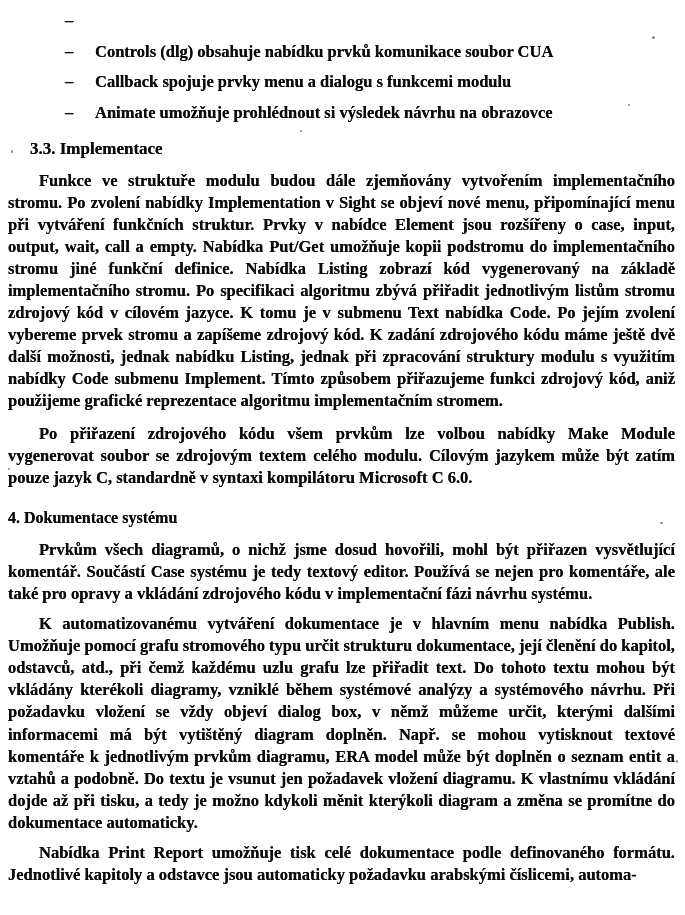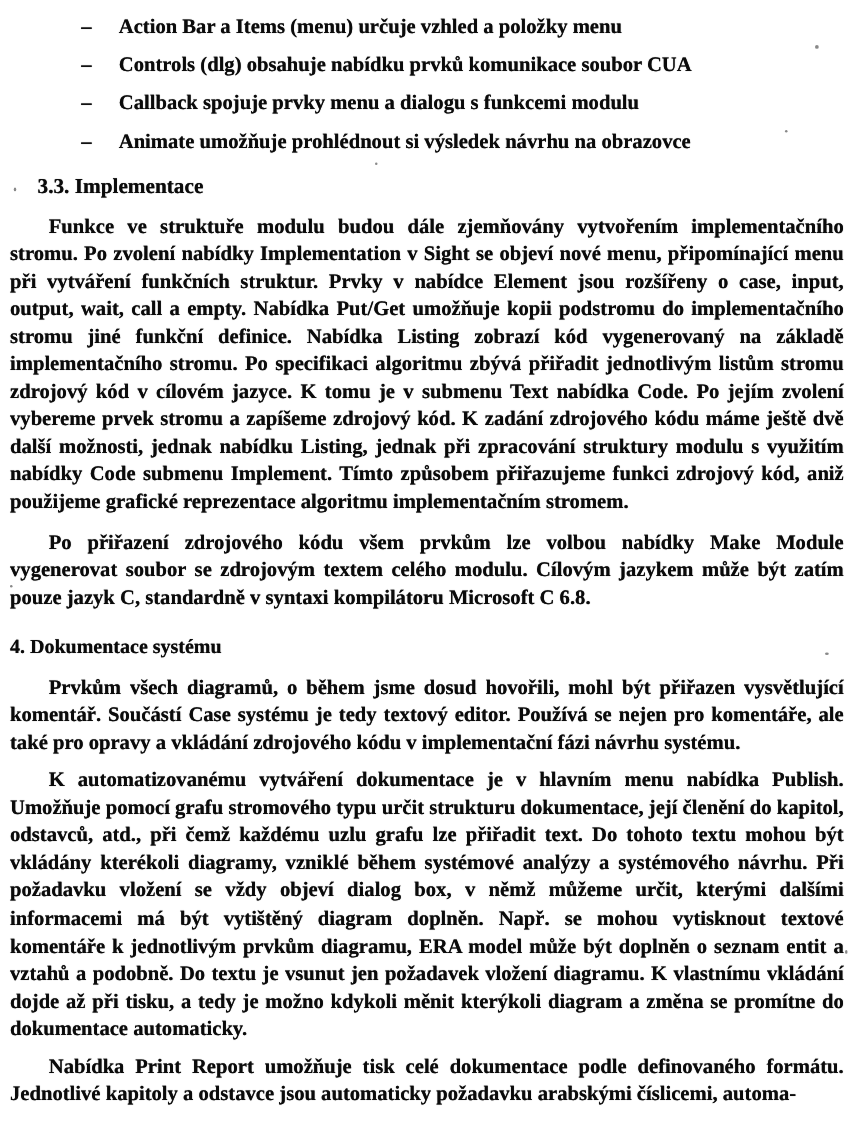--- a/index.html
+++ b/index.html
@@ -68,45 +68,44 @@
   }
 </style>
 </head>
 <body>
 
 <div class="page">
 
   <div class="bullet-list">
     <div class="bullet">
       <span class="dash">–</span>
-      <span class="btext">Action Bar a Items (menu) určuje vzhled a položky menu</span>
     </div>
     <div class="bullet">
       <span class="dash">–</span>
       <span class="btext">Controls (dlg) obsahuje nabídku prvků komunikace soubor CUA</span>
     </div>
     <div class="bullet">
       <span class="dash">–</span>
       <span class="btext">Callback spojuje prvky menu a dialogu s funkcemi modulu</span>
     </div>
     <div class="bullet">
       <span class="dash">–</span>
       <span class="btext">Animate umožňuje prohlédnout si výsledek návrhu na obrazovce</span>
     </div>
   </div>
 
   <h2 class="sub-heading">3.3. Implementace</h2>
 
   <p class="body-par">Funkce ve struktuře modulu budou dále zjemňovány vytvořením implementačního stromu. Po zvolení nabídky Implementation v Sight se objeví nové menu, připomínající menu při vytváření funkčních struktur. Prvky v nabídce Element jsou rozšířeny o case, input, output, wait, call a empty. Nabídka Put/Get umožňuje kopii podstromu do implementačního stromu jiné funkční definice. Nabídka Listing zobrazí kód vygenerovaný na základě implementačního stromu. Po specifikaci algoritmu zbývá přiřadit jednotlivým listům stromu zdrojový kód v cílovém jazyce. K tomu je v submenu Text nabídka Code. Po jejím zvolení vybereme prvek stromu a zapíšeme zdrojový kód. K zadání zdrojového kódu máme ještě dvě další možnosti, jednak nabídku Listing, jednak při zpracování struktury modulu s využitím nabídky Code submenu Implement. Tímto způsobem přiřazujeme funkci zdrojový kód, aniž použijeme grafické reprezentace algoritmu implementačním stromem.</p>
 
-  <p class="body-par">Po přiřazení zdrojového kódu všem prvkům lze volbou nabídky Make Module vygenerovat soubor se zdrojovým textem celého modulu. Cílovým jazykem může být zatím pouze jazyk C, standardně v syntaxi kompilátoru Microsoft C 6.8.</p>
+  <p class="body-par">Po přiřazení zdrojového kódu všem prvkům lze volbou nabídky Make Module vygenerovat soubor se zdrojovým textem celého modulu. Cílovým jazykem může být zatím pouze jazyk C, standardně v syntaxi kompilátoru Microsoft C 6.0.</p>
 
   <h1 class="main-heading">4. Dokumentace systému</h1>
 
-  <p class="body-par tight">Prvkům všech diagramů, o během jsme dosud hovořili, mohl být přiřazen vysvětlující komentář. Součástí Case systému je tedy textový editor. Používá se nejen pro komentáře, ale také pro opravy a vkládání zdrojového kódu v implementační fázi návrhu systému.</p>
+  <p class="body-par tight">Prvkům všech diagramů, o nichž jsme dosud hovořili, mohl být přiřazen vysvětlující komentář. Součástí Case systému je tedy textový editor. Používá se nejen pro komentáře, ale také pro opravy a vkládání zdrojového kódu v implementační fázi návrhu systému.</p>
 
   <p class="body-par tight">K automatizovanému vytváření dokumentace je v hlavním menu nabídka Publish. Umožňuje pomocí grafu stromového typu určit strukturu dokumentace, její členění do kapitol, odstavců, atd., při čemž každému uzlu grafu lze přiřadit text. Do tohoto textu mohou být vkládány kterékoli diagramy, vzniklé během systémové analýzy a systémového návrhu. Při požadavku vložení se vždy objeví dialog box, v němž můžeme určit, kterými dalšími informacemi má být vytištěný diagram doplněn. Např. se mohou vytisknout textové komentáře k jednotlivým prvkům diagramu, ERA model může být doplněn o seznam entit a vztahů a podobně. Do textu je vsunut jen požadavek vložení diagramu. K vlastnímu vkládání dojde až při tisku, a tedy je možno kdykoli měnit kterýkoli diagram a změna se promítne do dokumentace automaticky.</p>
 
   <p class="body-par tight">Nabídka Print Report umožňuje tisk celé dokumentace podle definovaného formátu. Jednotlivé kapitoly a odstavce jsou automaticky požadavku arabskými číslicemi, automa-</p>
 
   <div class="speck" style="left:652px; top:36px;  width:3px; height:3px;"></div>
   <div class="speck" style="left:628px; top:104px; width:2px; height:2px;"></div>
   <div class="speck" style="left:11px;  top:150px; width:2px; height:3px;"></div>
   <div class="speck" style="left:300px; top:130px; width:2px; height:2px;"></div>
   <div class="speck" style="left:660px; top:522px; width:3px; height:2px;"></div>

